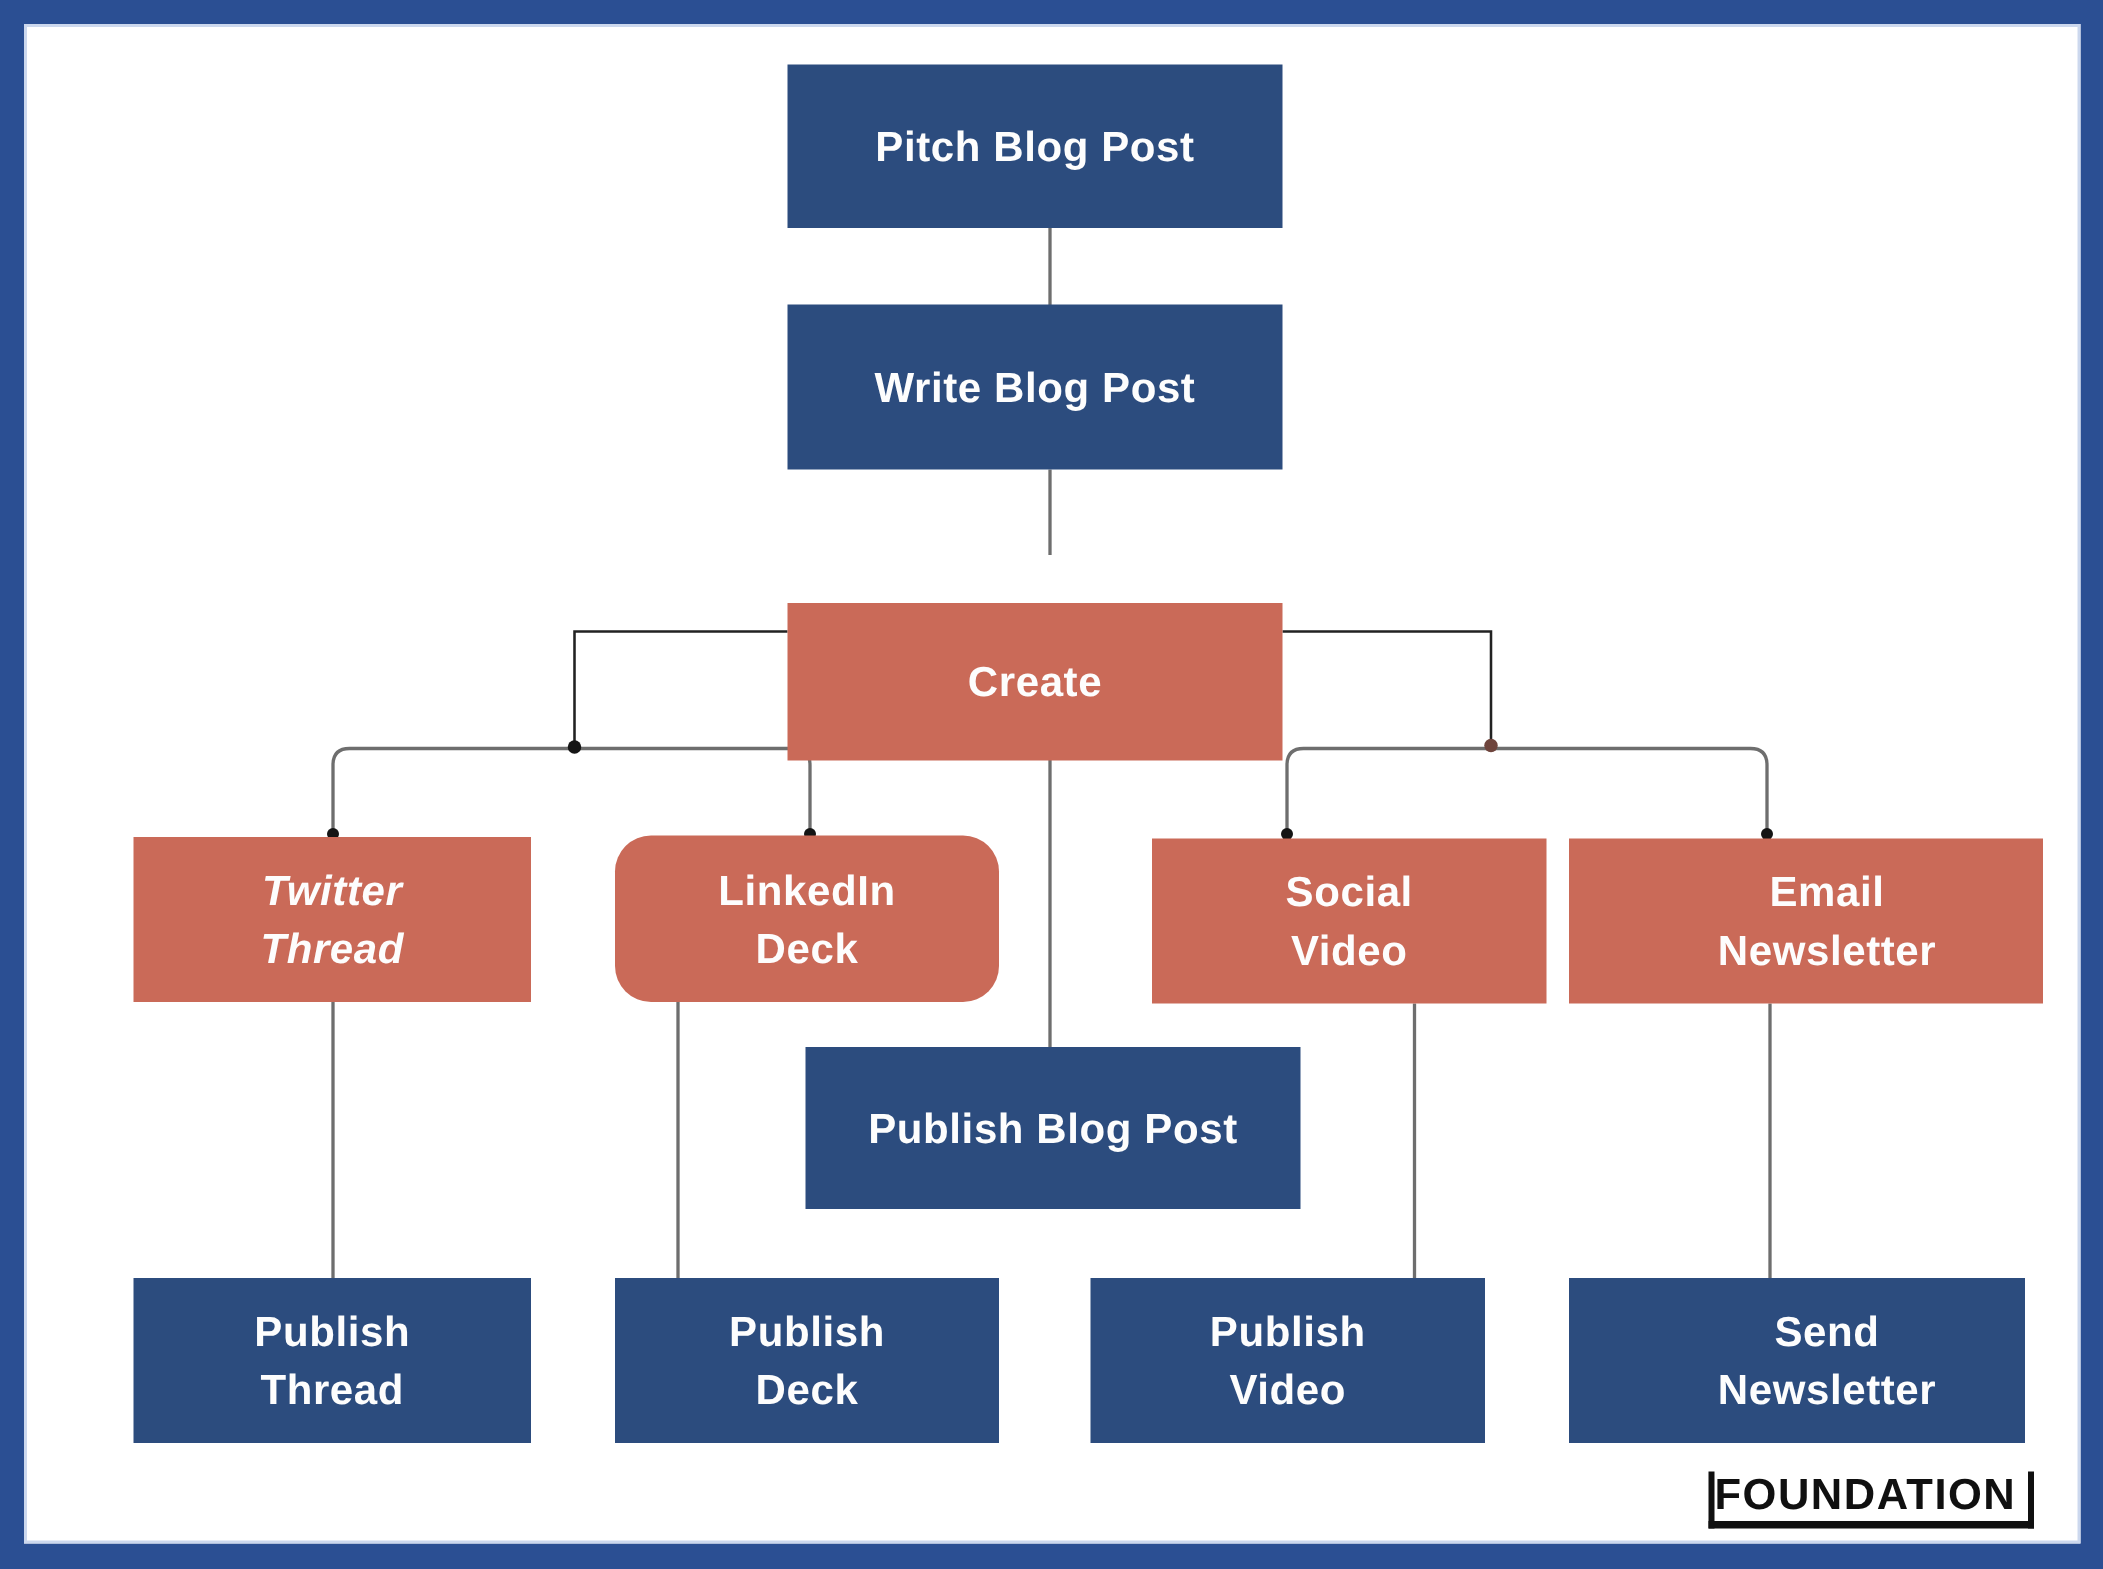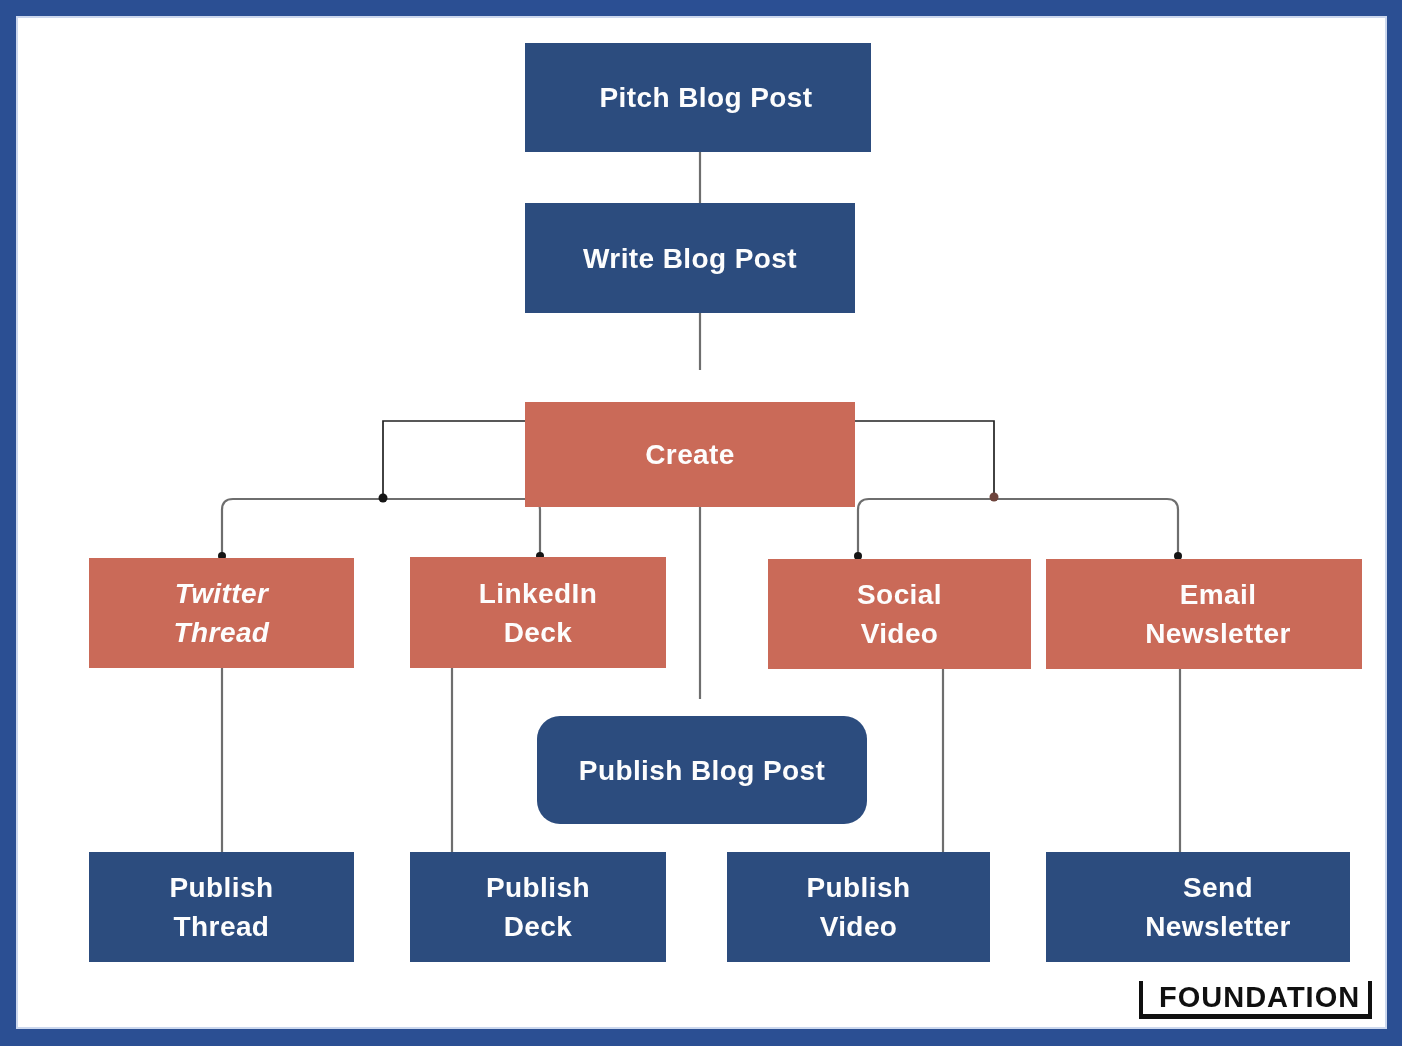--- a/index.html
+++ b/index.html
@@ -47,21 +47,21 @@
   .node.coral{background:var(--box-coral);}
   .node .ln{
     display:block;
     font-size:28px;
     line-height:39px;
     letter-spacing:0.4px;
   }
   .logo{
     position:absolute;left:1139px;top:981px;
     height:28px;
-    padding:2px 8px 3px 16px;
+    padding:2px 8px 3px 0;
     border-left:4px solid var(--logo-black);
     border-right:4px solid var(--logo-black);
     border-bottom:5px solid var(--logo-black);
     color:var(--logo-black);
     font-size:29px;
     font-weight:700;
     letter-spacing:1px;
     line-height:28px;
     white-space:nowrap;
   }
@@ -92,53 +92,53 @@
     <circle cx="994" cy="497" r="4.5" class="dot-m"></circle>
     <circle cx="858" cy="556" r="4" class="dot-b"></circle>
     <circle cx="1178" cy="556" r="4" class="dot-b"></circle>
 
     <line x1="222" y1="668" x2="222" y2="854" class="wire-gray"></line>
     <line x1="452" y1="668" x2="452" y2="854" class="wire-gray"></line>
     <line x1="943" y1="669" x2="943" y2="854" class="wire-gray"></line>
     <line x1="1180" y1="669" x2="1180" y2="854" class="wire-gray"></line>
   </svg>
 
-  <div class="node blue" style="left:525px;top:43px;width:330px;height:109px;padding-left:16px;">
+  <div class="node blue" style="left:525px;top:43px;width:330px;height:109px;">
     <span class="ln">Pitch Blog Post</span>
   </div>
 
   <div class="node blue" style="left:525px;top:203px;width:330px;height:110px;">
     <span class="ln">Write Blog Post</span>
   </div>
 
   <div class="node coral" style="left:525px;top:368px;width:330px;height:105px;margin-top:34px;">
     <span class="ln">Create</span>
   </div>
 
   <div class="node coral" style="left:89px;top:558px;width:265px;height:110px;font-style:italic;">
     <span class="ln">Twitter</span>
     <span class="ln">Thread</span>
   </div>
 
-  <div class="node coral" style="left:410px;top:557px;width:256px;height:111px;">
+  <div class="node coral" style="left:410px;top:557px;width:256px;height:111px;border-radius:24px;">
     <span class="ln">LinkedIn</span>
     <span class="ln">Deck</span>
   </div>
 
   <div class="node coral" style="left:727px;top:559px;width:263px;height:110px;margin-left:41px;">
     <span class="ln">Social</span>
     <span class="ln">Video</span>
   </div>
 
   <div class="node coral" style="left:1046px;top:559px;width:288px;height:110px;padding-left:28px;">
     <span class="ln">Email</span>
     <span class="ln">Newsletter</span>
   </div>
 
-  <div class="node blue" style="left:537px;top:716px;width:330px;height:108px;border-radius:23px;">
+  <div class="node blue" style="left:537px;top:698px;width:330px;height:108px;">
     <span class="ln">Publish Blog Post</span>
   </div>
 
   <div class="node blue" style="left:89px;top:852px;width:265px;height:110px;">
     <span class="ln">Publish</span>
     <span class="ln">Thread</span>
   </div>
 
   <div class="node blue" style="left:410px;top:852px;width:256px;height:110px;">
     <span class="ln">Publish</span>

